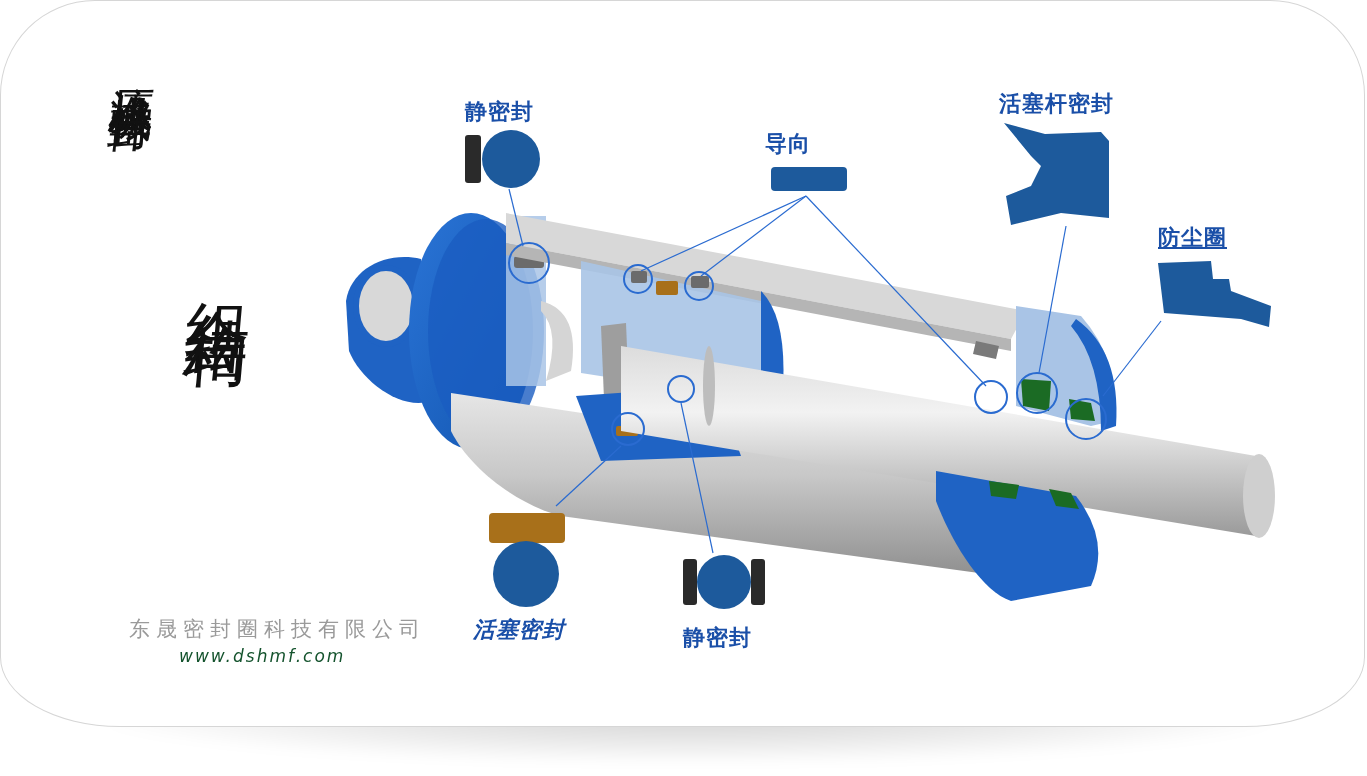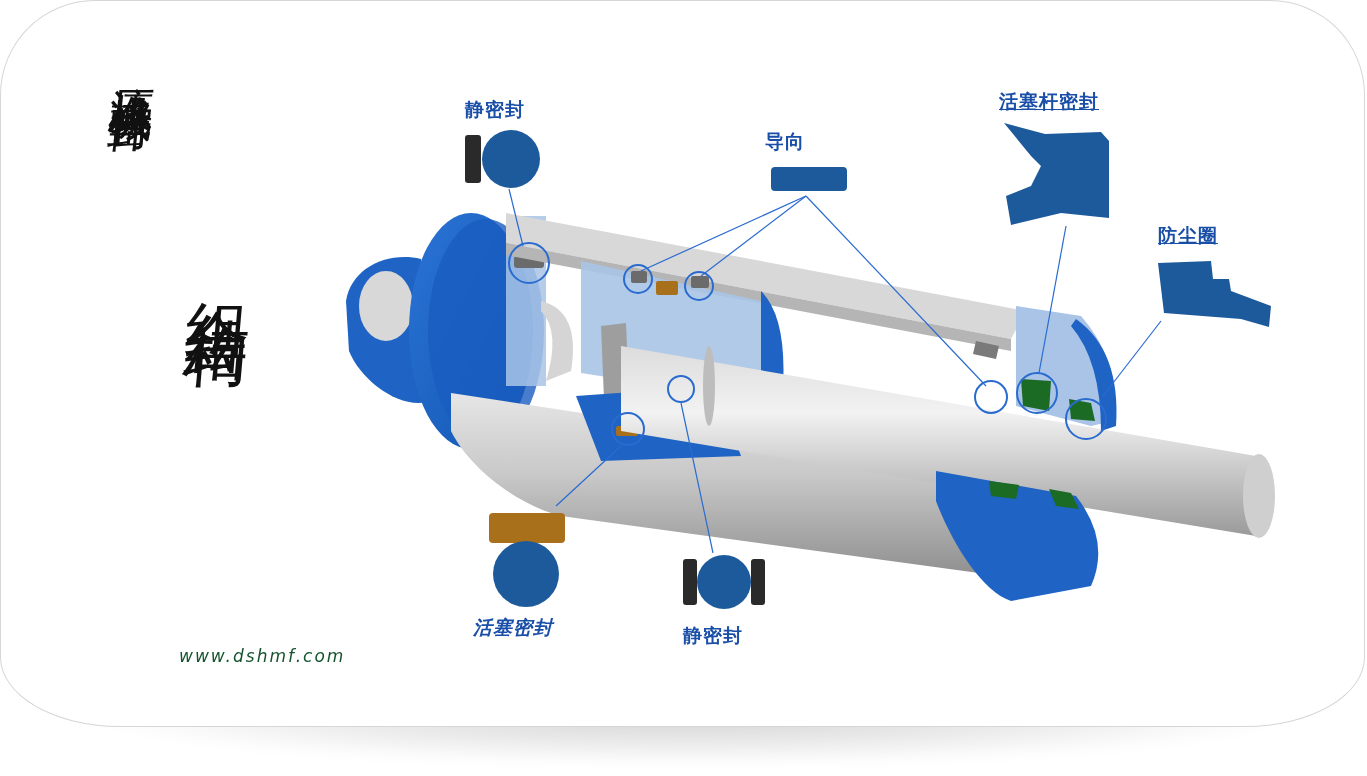--- a/index.html
+++ b/index.html
@@ -75,40 +75,41 @@
       color: #14532d;
       font-style: italic;
       letter-spacing: 2px;
       font-family: "DejaVu Sans", sans-serif;
     }
     .label {
       position: absolute;
       color: #1a4fa8;
       font-family: "DejaVu Serif", serif;
       font-weight: bold;
-      font-size: 19px;
+      font-size: 22px;
       letter-spacing: 1px;
       white-space: nowrap;
     }
     svg.diagram {
       position: absolute;
       left: 0;
       top: 0;
     }
   </style>
 </head>
 <body>
 
 <div class="shadow"></div>
 
 <div class="card">
 
   <div class="vtitle small">液压机械密封件</div>
   <div class="vtitle big">组合结构</div>
 
+  <div class="company">东晟密封圈科技有限公司</div>
   <div class="website">www.dshmf.com</div>
 
   <svg class="diagram" width="1367" height="727" viewBox="0 0 1367 727">
     <defs>
       <linearGradient id="steel" x1="0" y1="0" x2="0" y2="1">
         <stop offset="0" stop-color="#e6e6e6"></stop>
         <stop offset="0.45" stop-color="#c8c8c8"></stop>
         <stop offset="1" stop-color="#8f8f8f"></stop>
       </linearGradient>
       <linearGradient id="rodGrad" x1="0" y1="0" x2="0" y2="1">
@@ -212,18 +213,18 @@
 
     <g>
       <rect x="682" y="558" width="14" height="46" rx="3" fill="#2a2a2a"></rect>
       <rect x="750" y="558" width="14" height="46" rx="3" fill="#2a2a2a"></rect>
       <circle cx="723" cy="581" r="27" fill="#1d5a9c"></circle>
     </g>
   </svg>
 
   <div class="label" style="left:464px; top:96px;">静密封</div>
   <div class="label" style="left:764px; top:128px;">导向</div>
-  <div class="label" style="left:998px; top:88px;text-decoration:underline;">活塞杆密封</div>
+  <div class="label" style="left:998px; top:88px;">活塞杆密封</div>
   <div class="label" style="left:1157px; top:222px;text-decoration:underline;">防尘圈</div>
   <div class="label" style="left:472px; top:614px;font-style:italic;">活塞密封</div>
   <div class="label" style="left:682px; top:622px;">静密封</div>
 
 </div>
 
 </body></html>

